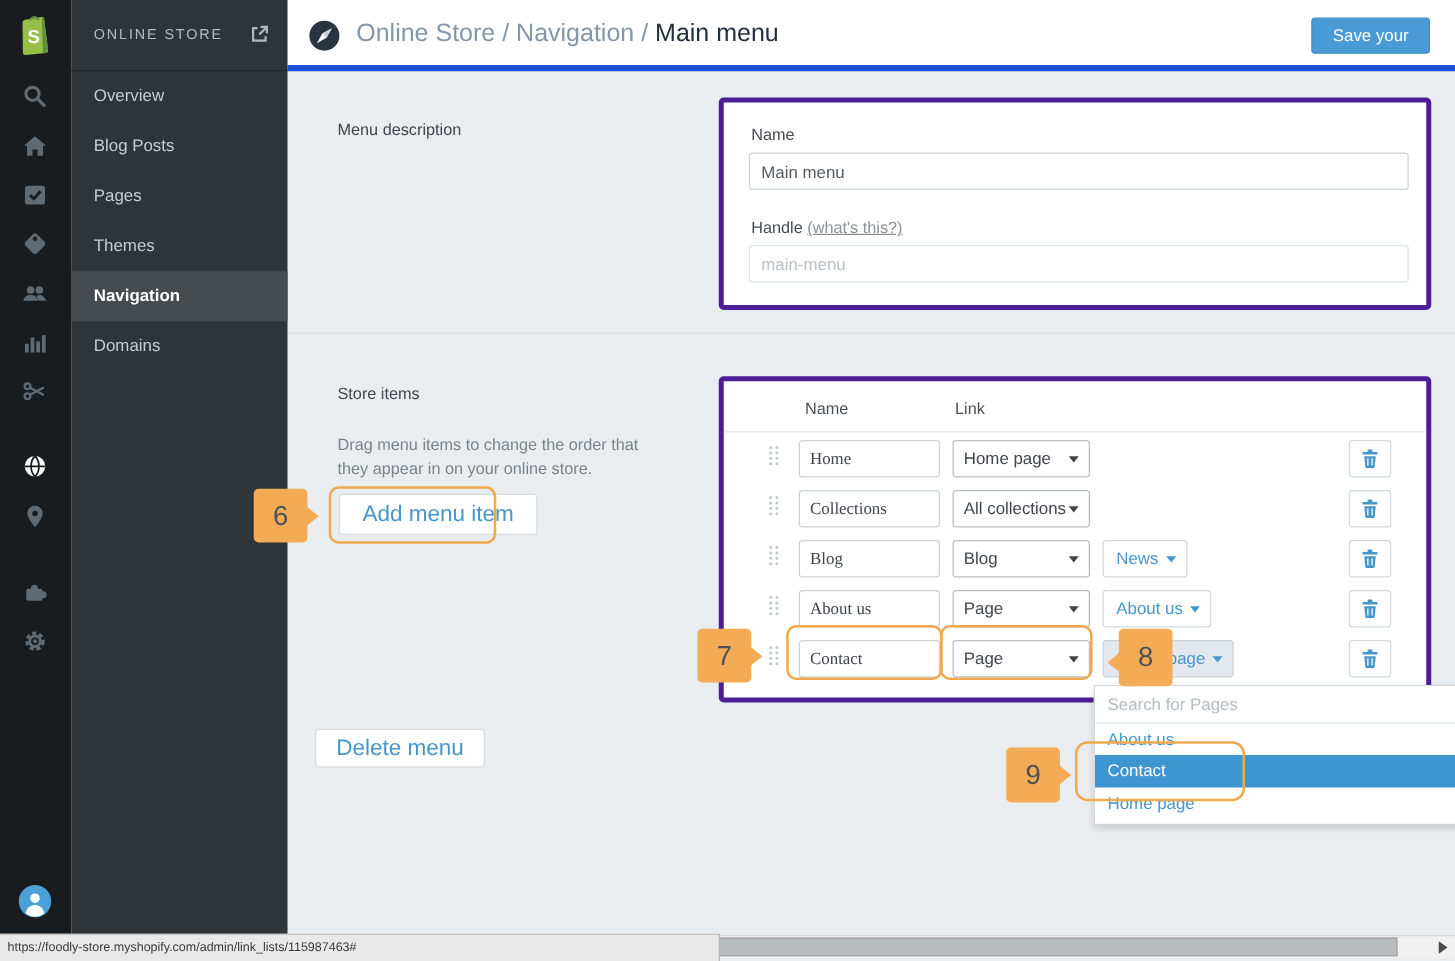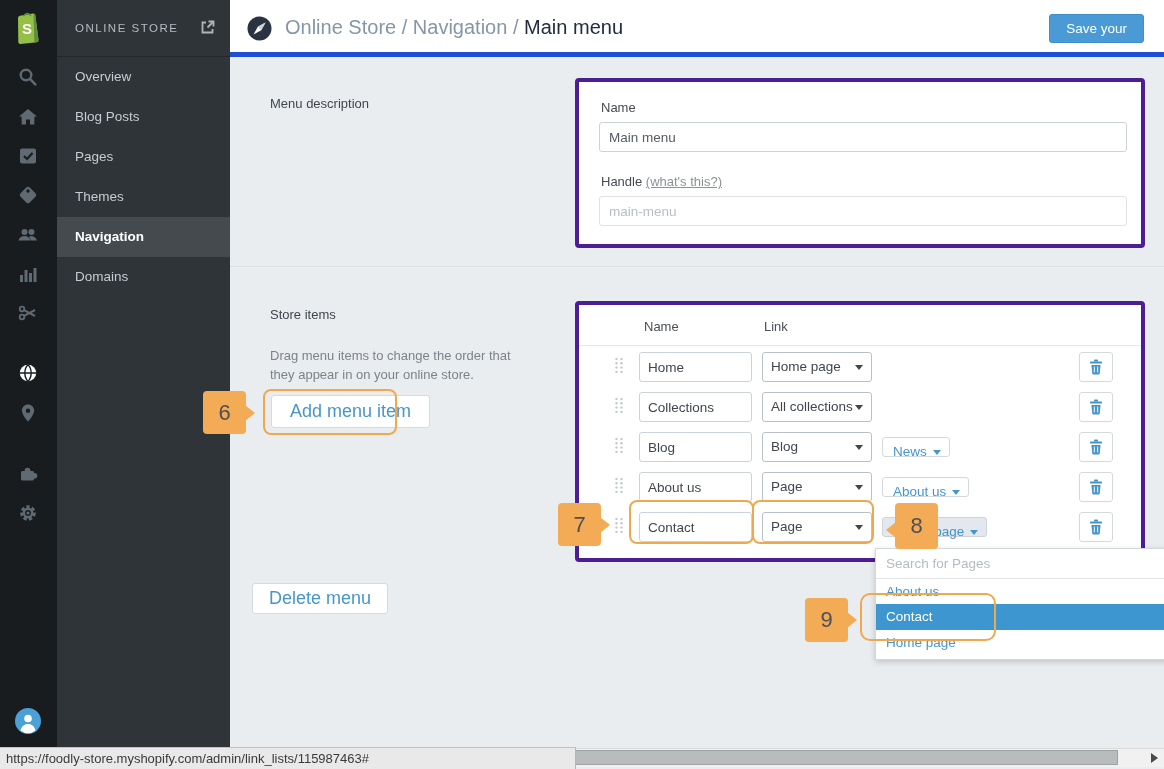--- a/index.html
+++ b/index.html
@@ -42,24 +42,24 @@
   .fld-help { color:#8a9298; text-decoration:underline; cursor:pointer; }
   .txt-input { position:absolute; left:20px; width:528px; height:30px; border:1px solid #ccd3d8; border-radius:3px; padding:0 9px; font-size:13.5px; color:#555c63; font-family:inherit; background:#fff; }
   .txt-input.dim { border-color:#dfe3e7; }
   .txt-input::placeholder { color:#b7c0c7; }
 
   .th { position:absolute; top:14px; font-size:13px; color:#494f55; }
   .thead-line { position:absolute; left:0; top:40px; width:100%; height:1px; background:#e4e8eb; }
   .rows { position:absolute; left:0; top:47px; width:100%; }
   .mrow { display:flex; align-items:center; height:30px; margin-bottom:10px; padding-left:35px; padding-right:28px; }
   .handle { width:10px; margin-right:15px; cursor:grab; }
-  .row-name { width:113px; height:30px; border:1px solid #ccd3d8; border-radius:3px; padding:0 8px; font-size:13.5px; color:#3f464d; font-family:Liberation Sans, sans-serif; }
+  .row-name { width:113px; height:30px; border:1px solid #ccd3d8; border-radius:3px; padding:0 8px; font-size:13.5px; color:#3f464d; font-family:Liberation Serif, serif; }
   .fake-select { position:relative; width:110px; height:30px; margin-left:10px; background:#fff; border:1px solid #b9c0c7; border-radius:3px; line-height:28px; padding:0 8px; font-size:13.5px; color:#3f464d; cursor:pointer; }
   .fake-select .caret-dark { position:absolute; right:8px; top:12px; width:0; height:0; border-left:4px solid transparent; border-right:4px solid transparent; border-top:5px solid #444; }
-  .link-btn { position:relative; height:20px; margin-left:10px; background:#fff; border:1px solid #d4d9dd; border-radius:3px; padding:0 22px 0 10px; font-size:13.5px; line-height:28px; color:#4796ca; cursor:pointer; white-space:nowrap; }
+  .link-btn { position:relative; height:30px; margin-left:10px; background:#fff; border:1px solid #d4d9dd; border-radius:3px; padding:0 22px 0 10px; font-size:13.5px; line-height:28px; color:#4796ca; cursor:pointer; white-space:nowrap; }
   .link-btn .caret-blue { position:absolute; right:8px; top:12px; width:0; height:0; border-left:4px solid transparent; border-right:4px solid transparent; border-top:5px solid #4796ca; }
   .link-btn.active { background:#e2e8ee; border-color:#ccd4da; }
   .trash-btn { margin-left:auto; width:34px; height:30px; background:#fff; border:1px solid #d4d9dd; border-radius:3px; display:flex; align-items:center; justify-content:center; cursor:pointer; }
 
   .white-btn { background:#fff; border:1px solid #d6dbdf; border-radius:3px; color:#4796ca; font-size:18px; font-family:inherit; cursor:pointer; }
   .add-btn { position:absolute; left:41px; top:395px; height:33px; padding:0 18px; }
   .del-btn { position:absolute; left:22px; top:583px; height:31px; padding:0 16px; }
 
   
   .dropdown { position:absolute; left:875px; top:548px; width:320px; height:112px; background:#fff; border:1px solid #d2d8dc; box-shadow:0 2px 6px rgba(0,0,0,.18); z-index:10; }
@@ -81,21 +81,21 @@
   #badge-7 { left:558px; top:503px; }
   #hl-select { left:752px; top:500px; width:122px; height:44px; }
   #badge-8 { left:895px; top:503px; height:46px; }
   #hl-contact { left:860px; top:593px; width:136px; height:48px; border-radius:10px; }
   #badge-9 { left:805px; top:598px; height:44px; }
 
   
   .hscroll { position:absolute; left:0; top:748px; width:1164px; height:19px; background:#f1f1f1; border-top:1px solid #d9d9d9; z-index:30; }
   .hthumb { position:absolute; left:560px; top:1px; width:558px; height:15px; background:#b9bcbd; border:1px solid #9fa2a3; cursor:pointer; }
   .harrow { position:absolute; right:6px; top:4px; width:0; height:0; border-top:5px solid transparent; border-bottom:5px solid transparent; border-left:7px solid #4a4a4a; cursor:pointer; }
-  .urlbar { position:absolute; left:0; top:747px; width:576px; height:22px; background:#e9e9e9; border-top:1px solid #c3c3c3; border-right:1px solid #b5b5b5; font-size:13px; color:#3a3a3a; line-height:21px; padding-left:6px; z-index:40; white-space:nowrap; overflow:hidden; }
+  .urlbar { position:absolute; left:0; top:747px; width:576px; height:22px; background:#e9e9e9; border-top:1px solid #c3c3c3; border-right:1px solid #b5b5b5; font-size:10px; color:#3a3a3a; line-height:21px; padding-left:6px; z-index:40; white-space:nowrap; overflow:hidden; }
 </style>
 </head>
 <body>
 
 <div id="page">
 
   <div class="iconbar">
     <div class="ibtn" style="left:11px;top:7px;width:34px;height:40px;">
       <svg width="34" height="40" viewBox="0 0 34 40">
         <path d="M7 11 Q7 9 9 8.7 L22 6.5 Q24 6.2 24.3 8 L27.5 33 Q27.8 35 25.8 35.3 L9.5 37 Q7.5 37.2 7.3 35.2 Z" fill="#95bf47"></path>

